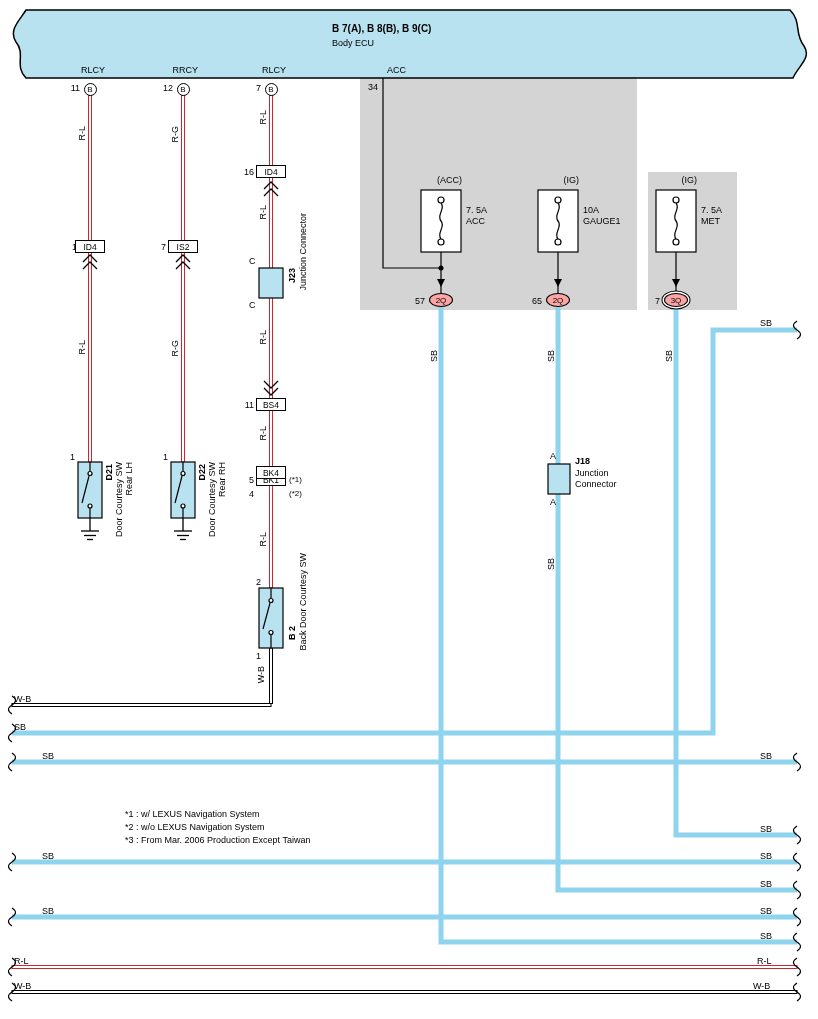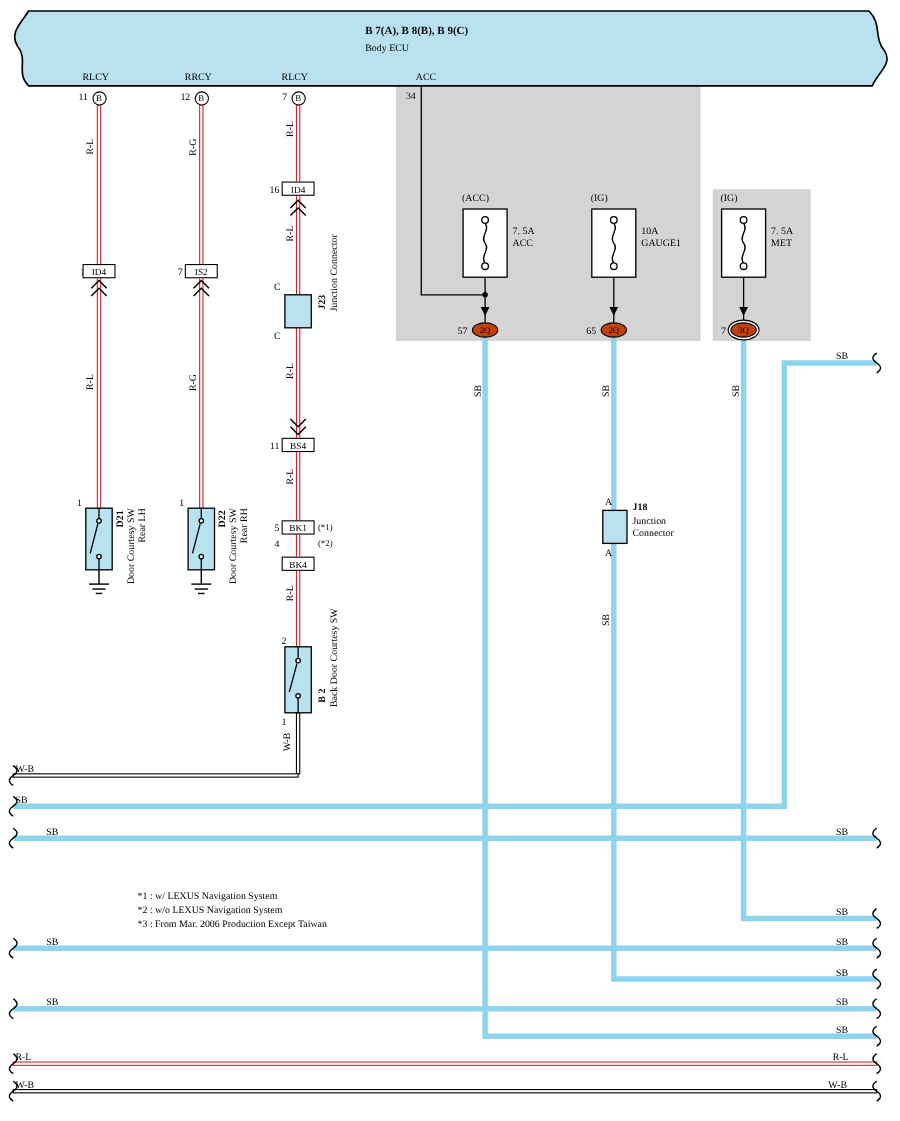--- a/index.html
+++ b/index.html
@@ -1,30 +1,30 @@
 <!DOCTYPE html>
 <html><head>
 <meta charset="utf-8">
 <style>
   *{margin:0;padding:0;box-sizing:border-box}
   html,body{background:#fff}
   #diagram{position:relative;width:818px;height:1019px;background:#fff;
-           font-family:Liberation Serif, serif;overflow:hidden}
+           font-family:Liberation Sans, sans-serif;overflow:hidden}
   #art{position:absolute;left:0;top:0}
   .t{position:absolute;font-size:9px;line-height:1.15;white-space:nowrap;color:#000}
   .s8{font-size:8px}
   .s10{font-size:10px}
   .b{font-weight:700}
-  .c{text-align:left}
+  .c{text-align:right}
   .r{text-align:right}
   .v{writing-mode:vertical-rl;transform:rotate(180deg)}
   .cbox{position:absolute;width:30px;height:13px;border:1px solid #000;background:#fff;
         font-size:8.5px;display:flex;align-items:center;justify-content:center}
   .oval{position:absolute;width:24px;height:14px;border:1px solid #000;border-radius:50%;
-        background:#c2410c;font-size:8px;display:flex;align-items:center;justify-content:center}
+        background:#fca5a5;font-size:8px;display:flex;align-items:center;justify-content:center}
   .oval.double{box-shadow:0 0 0 1.5px #fff,0 0 0 2.5px #000}
   .pinc{position:absolute;width:13px;height:13px;border:1px solid #000;border-radius:50%;
         background:#fff;font-size:8px;display:flex;align-items:center;justify-content:center}
 </style>
 </head>
 <body>
 
 <div id="diagram">
 
   <svg id="art" width="818" height="1019" viewBox="0 0 818 1019">
@@ -204,21 +204,21 @@
   <span class="t v b" style="left:287px;top:268px">J23</span>
   <span class="t v" style="left:298px;top:213px">Junction Connector</span>
   <span class="t v" style="left:258px;top:330px">R-L</span>
   <span class="t r" style="left:240px;top:400px;width:14px">11</span>
   <span class="cbox" style="left:256px;top:398px">BS4</span>
   <span class="t v" style="left:258px;top:426px">R-L</span>
   <span class="t r" style="left:240px;top:475px;width:14px">5</span>
   <span class="cbox" style="left:256px;top:473px">BK1</span>
   <span class="t s8" style="left:289px;top:475px">(*1)</span>
   <span class="t r" style="left:240px;top:489px;width:14px">4</span>
-  <span class="cbox" style="left:256px;top:506px">BK4</span>
+  <span class="cbox" style="left:256px;top:466px">BK4</span>
   <span class="t s8" style="left:289px;top:489px">(*2)</span>
   <span class="t v" style="left:258px;top:532px">R-L</span>
   <span class="t" style="left:256px;top:577px">2</span>
   <span class="t" style="left:256px;top:651px">1</span>
   <span class="t v b" style="left:287px;top:626px">B 2</span>
   <span class="t v" style="left:298px;top:553px">Back Door Courtesy SW</span>
   <span class="t v" style="left:256px;top:666px">W-B</span>
 
   <span class="t c" style="left:420px;top:175px;width:42px">(ACC)</span>
   <span class="t c" style="left:537px;top:175px;width:42px">(IG)</span>

